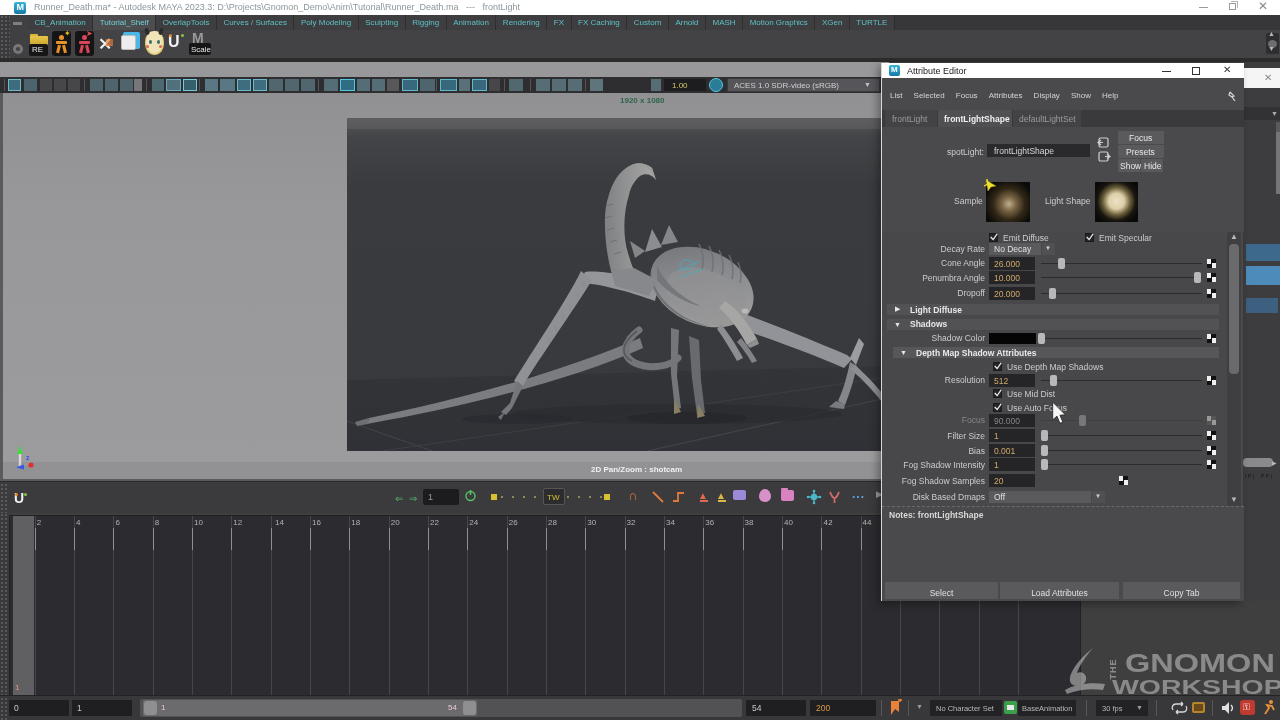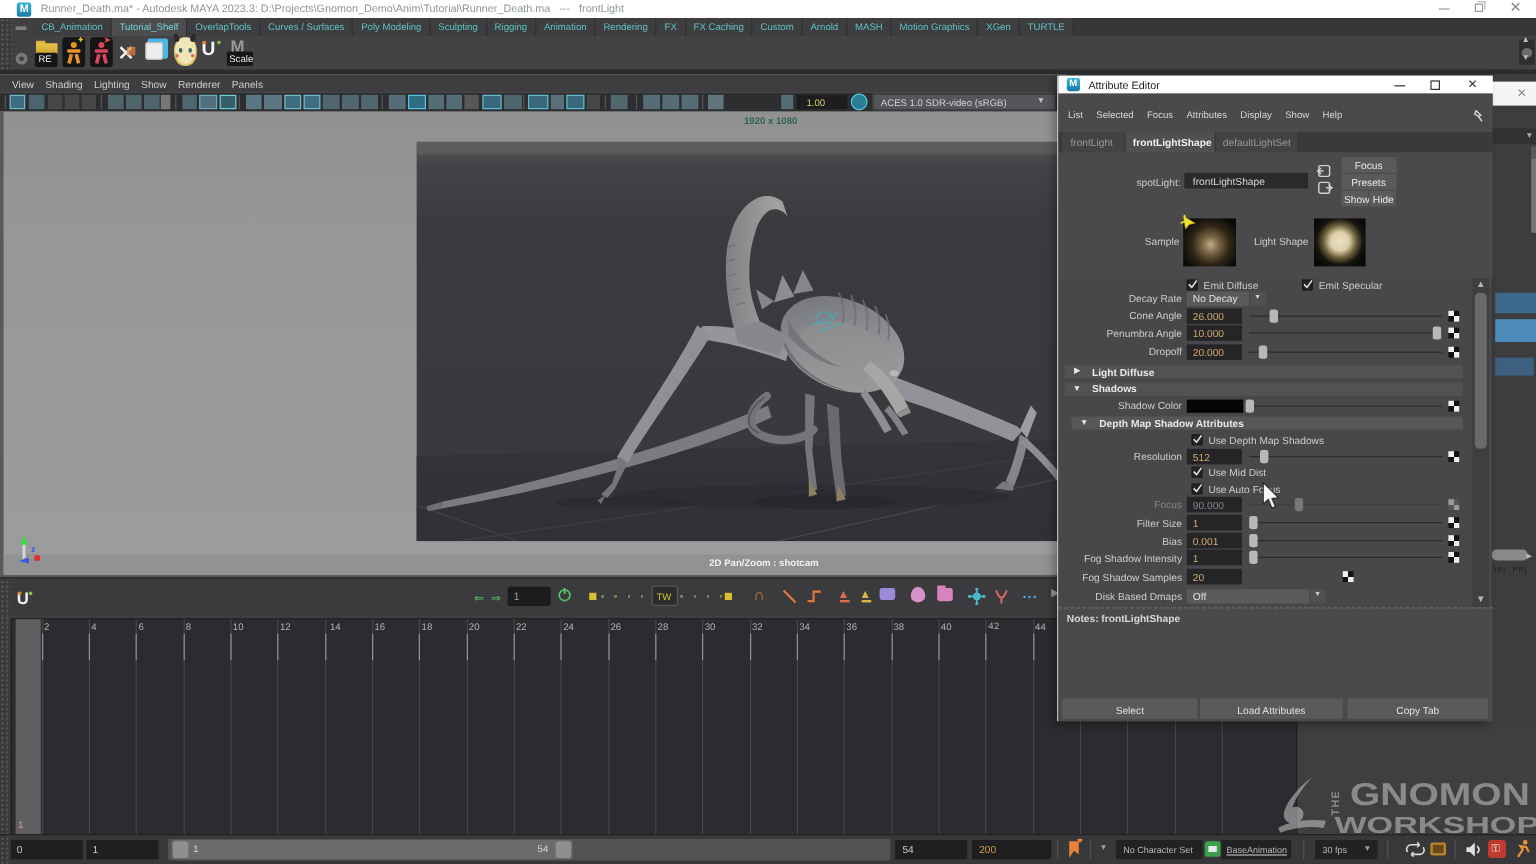--- a/index.html
+++ b/index.html
@@ -86,23 +86,20 @@
     <span class="tx" style="left:2px;top:-3px;font-size:7px;color:#b8b8b8;">▲</span>
     <div class="abs" style="left:2px;top:7px;width:9px;height:8px;border-radius:50%;background:#6e6e70;"></div>
     <span class="tx" style="left:2px;top:12px;font-size:7px;color:#b8b8b8;">▼</span>
   </div>
 </div>
 
 <div class="abs" style="left:0;top:58px;width:1280px;height:4px;background:#2c2c2c;"></div>
 
 <div class="abs" id="panel" style="left:0;top:62px;width:889px;height:419px;background:#98989a;">
 
-  <div class="abs" style="left:0;top:0;width:889px;height:15px;background:#3e3e40;">
-    <span class="tx" style="left:10px;top:3px;font-size:8.5px;color:#cccccc;">View&nbsp;&nbsp;&nbsp;&nbsp;Shading&nbsp;&nbsp;&nbsp;&nbsp;Lighting&nbsp;&nbsp;&nbsp;&nbsp;Show&nbsp;&nbsp;&nbsp;&nbsp;Renderer&nbsp;&nbsp;&nbsp;&nbsp;Panels</span>
-  </div>
 
   <div class="abs" id="vtoolbar" style="left:0;top:15px;width:889px;height:16px;background:#2e2e30;">
         <div class="abs" style="left:4px;top:2px;width:1px;height:12px;background:#555558;"></div>
         <div class="abs" style="left:84px;top:2px;width:1px;height:12px;background:#555558;"></div>
         <div class="abs" style="left:146px;top:2px;width:1px;height:12px;background:#555558;"></div>
         <div class="abs" style="left:199px;top:2px;width:1px;height:12px;background:#555558;"></div>
         <div class="abs" style="left:318px;top:2px;width:1px;height:12px;background:#555558;"></div>
         <div class="abs" style="left:436px;top:2px;width:1px;height:12px;background:#555558;"></div>
         <div class="abs" style="left:504px;top:2px;width:1px;height:12px;background:#555558;"></div>
         <div class="abs" style="left:530px;top:2px;width:1px;height:12px;background:#555558;"></div>
@@ -444,21 +441,21 @@
       </svg>
   <div class="abs" style="left:908px;top:4px;width:1px;height:16px;background:#55555a;"></div>
   <span class="tx" style="left:916px;top:7px;font-size:7px;color:#9a9a9a;">▼</span>
   <div class="abs" style="left:930px;top:4px;width:72px;height:16px;background:#222224;">
         <span class="tx" style="left:6px;top:4px;font-size:7.5px;color:#b8b8b8;">No Character Set</span>
       </div>
   <div class="abs" style="left:1004px;top:5px;width:13px;height:13px;background:#3aa04a;border-radius:2px;">
         <div class="abs" style="left:3px;top:4px;width:7px;height:5px;background:#e8e8e8;"></div>
       </div>
   <div class="abs" style="left:1018px;top:4px;width:58px;height:16px;background:#222224;">
-        <span class="tx" style="left:4px;top:4px;font-size:7.5px;color:#b8b8b8;text-decoration:underline;">BaseAnimation</span>
+        <span class="tx" style="left:4px;top:4px;font-size:7.5px;color:#b8b8b8;">BaseAnimation</span>
       </div>
   <div class="abs" style="left:1086px;top:4px;width:1px;height:16px;background:#55555a;"></div>
   <div class="abs" style="left:1096px;top:4px;width:52px;height:16px;background:#222224;">
         <span class="tx" style="left:6px;top:4px;font-size:7.5px;color:#b8b8b8;">30 fps</span>
         <span class="tx" style="left:40px;top:4px;font-size:7px;color:#9a9a9a;">▼</span>
       </div>
   <div class="abs" style="left:1156px;top:4px;width:1px;height:16px;background:#55555a;"></div>
   <svg class="abs" style="left:1170px;top:5px;" width="19" height="14" viewBox="0 0 19 14">
         <path d="M3 9 C1 6 3 3 6 3 L13 3 M13 3 L11 1 M13 3 L11 5 M16 5 C18 8 16 11 13 11 L6 11 M6 11 L8 9 M6 11 L8 13" stroke="#d8d8d8" stroke-width="1.3" fill="none"></path>
       </svg>

